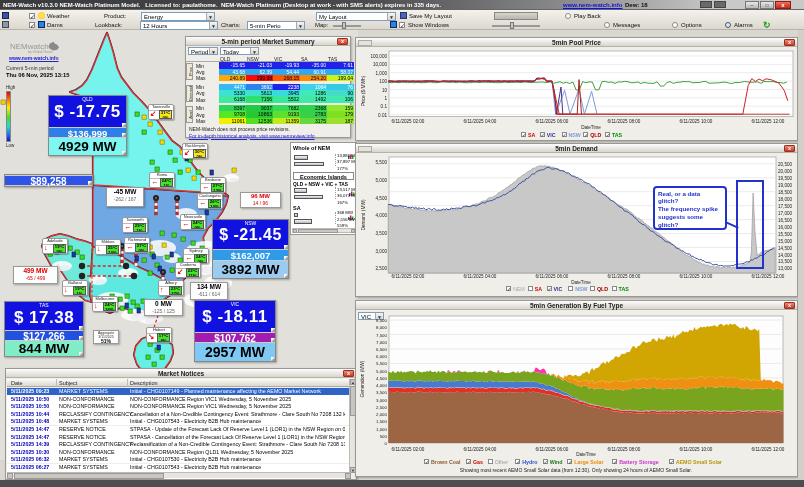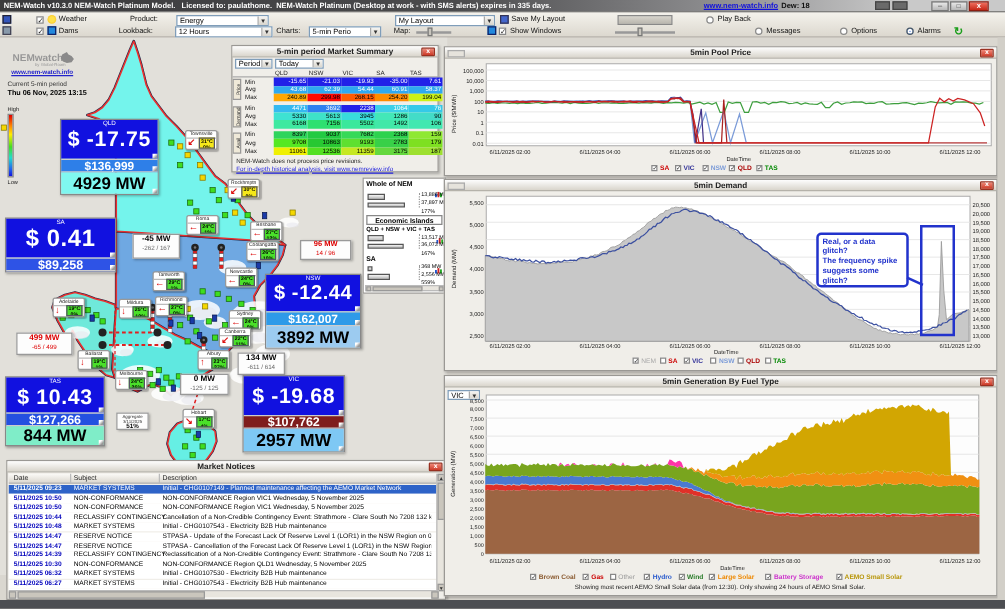--- a/index.html
+++ b/index.html
@@ -236,21 +236,21 @@
     <rect x="135" y="256" width="3.4" height="5" fill="#1a3aa8" stroke="#0a1a50" stroke-width="0.6"></rect>
     <rect x="125" y="303" width="3.4" height="5" fill="#1a3aa8" stroke="#0a1a50" stroke-width="0.6"></rect>
     <rect x="137" y="308" width="3.4" height="5" fill="#1a3aa8" stroke="#0a1a50" stroke-width="0.6"></rect>
     <rect x="110" y="307" width="3.4" height="5" fill="#1a3aa8" stroke="#0a1a50" stroke-width="0.6"></rect>
     <rect x="72" y="252" width="3.4" height="5" fill="#1a3aa8" stroke="#0a1a50" stroke-width="0.6"></rect>
     <rect x="157" y="345" width="3.4" height="5" fill="#1a3aa8" stroke="#0a1a50" stroke-width="0.6"></rect>
     <rect x="205" y="210" width="3.4" height="5" fill="#1a3aa8" stroke="#0a1a50" stroke-width="0.6"></rect>
     <rect x="196" y="220" width="3.4" height="5" fill="#1a3aa8" stroke="#0a1a50" stroke-width="0.6"></rect>
 </svg>
 <div class="abs" style="left:0;top:0;width:140px">
-<span class="abs" style="left:10px;top:42px;font-size:8px;font-weight:bold;color:#979797">NEMwatch</span>
+<span class="abs" style="left:10px;top:42px;font-size:8px;font-weight:normal;color:#979797">NEMwatch</span>
 <svg class="abs" style="left:47px;top:41px" width="13" height="10" viewBox="0 0 20 16">
       <path d="M10 1 L12 4 L16 6 L19 10 L16 14 L10 15 L5 13 L2 9 L4 4 Z" fill="#8a8a8a"></path>
     </svg>
 <span class="abs" style="left:28px;top:50px;font-size:3.4px;color:#999">by Global-Roam</span>
 <span class="abs" style="left:9px;top:55px;font-size:5px;font-weight:bold;color:#2222cc;text-decoration:underline">www.nem-watch.info</span>
 <span class="abs" style="left:6px;top:65px;font-size:5.2px;color:#333">Current 5-min period</span>
 <span class="abs" style="left:6px;top:71.5px;font-size:5.8px;font-weight:bold;color:#000">Thu 06 Nov, 2025 13:15</span>
 </div>
 <div class="abs" style="left:6px;top:85px;font-size:4.5px;color:#222">High</div>
 <div class="abs" style="left:6px;top:91px;width:5px;height:51px;border:0.5px solid #888;background:linear-gradient(#e00000,#ff8800 18%,#ffee00 32%,#44dd22 52%,#22ddcc 70%,#2266ee 88%,#1111dd)"></div>
@@ -362,49 +362,44 @@
 <div class="pricebox" style="left:48px;top:95px;width:79px">
     <div class="pb-top" style="height:31px;background:#1111e0">
       <div class="pb-reg">QLD</div>
       <div class="pb-price" style="font-size:17px;line-height:17px;margin-top:0.5px">$ -17.75</div>
       <span class="rsz"></span>
     </div>
     <div class="pb-bar" style="height:11px;background:#2e7fe8;font-size:9.5px;line-height:11px">$136,999<span class="rsz"></span></div>
     <div class="pb-mw" style="height:17px;background:#7ff7f0;font-size:13.5px;line-height:17px">4929 MW<span class="rsz"></span></div>
   </div>
 <div class="pricebox" style="left:4px;top:174px;width:89px">
-    <div class="pb-top" style="height:31px;background:#1111e0">
-      <div class="pb-reg">SA</div>
-      <div class="pb-price" style="font-size:19px;line-height:19px;margin-top:0.5px">$ 0.41</div>
-      <span class="rsz"></span>
-    </div>
     <div class="pb-bar" style="height:11px;background:#2e53e6;font-size:10px;line-height:11px">$89,258<span class="rsz"></span></div>
   </div>
 <div class="pricebox" style="left:212px;top:219px;width:77px">
     <div class="pb-top" style="height:29px;background:#1111e0">
       <div class="pb-reg">NSW</div>
-      <div class="pb-price" style="font-size:16px;line-height:16px;margin-top:0.5px">$ -12.44</div>
+      <div class="pb-price" style="font-size:16px;line-height:16px;margin-top:0.5px">$ -21.45</div>
       <span class="rsz"></span>
     </div>
     <div class="pb-bar" style="height:12px;background:#2e9ae8;font-size:9.5px;line-height:12px">$162,007<span class="rsz"></span></div>
     <div class="pb-mw" style="height:17px;background:#9ccbf0;font-size:13.5px;line-height:17px">3892 MW<span class="rsz"></span></div>
   </div>
 <div class="pricebox" style="left:194px;top:300px;width:82px">
     <div class="pb-top" style="height:31px;background:#1111e0">
       <div class="pb-reg">VIC</div>
-      <div class="pb-price" style="font-size:17px;line-height:17px;margin-top:0.5px">$ -19.68</div>
+      <div class="pb-price" style="font-size:17px;line-height:17px;margin-top:0.5px">$ -18.11</div>
       <span class="rsz"></span>
     </div>
-    <div class="pb-bar" style="height:11px;background:#7f1d1d;font-size:10px;line-height:11px">$107,762<span class="rsz"></span></div>
+    <div class="pb-bar" style="height:11px;background:#a21caf;font-size:10px;line-height:11px">$107,762<span class="rsz"></span></div>
     <div class="pb-mw" style="height:18px;background:#7ec8f4;font-size:14px;line-height:18px">2957 MW<span class="rsz"></span></div>
   </div>
 <div class="pricebox" style="left:4px;top:301px;width:80px">
     <div class="pb-top" style="height:28px;background:#1111e0">
       <div class="pb-reg">TAS</div>
-      <div class="pb-price" style="font-size:17px;line-height:17px;margin-top:0.5px">$ 10.43</div>
+      <div class="pb-price" style="font-size:17px;line-height:17px;margin-top:0.5px">$ 17.38</div>
       <span class="rsz"></span>
     </div>
     <div class="pb-bar" style="height:11px;background:#2450e0;font-size:10px;line-height:11px">$127,266<span class="rsz"></span></div>
     <div class="pb-mw" style="height:15px;background:#7fedc8;font-size:13.5px;line-height:15px">844 MW<span class="rsz"></span></div>
   </div>
 <div class="win" style="left:185px;top:36px;width:166px;height:102px">
 <div class="wtitle">5-min period Market Summary<span class="xbtn">x</span></div>
 <span class="dd" style="left:2px;top:10px;width:30px;height:8px">Period<i>▼</i></span>
 <span class="dd" style="left:34px;top:10px;width:39px;height:8px">Today<i>▼</i></span>
 <div class="abs" style="left:0;top:18px;width:166px;height:6.5px;border-bottom:1px solid #aaa">

